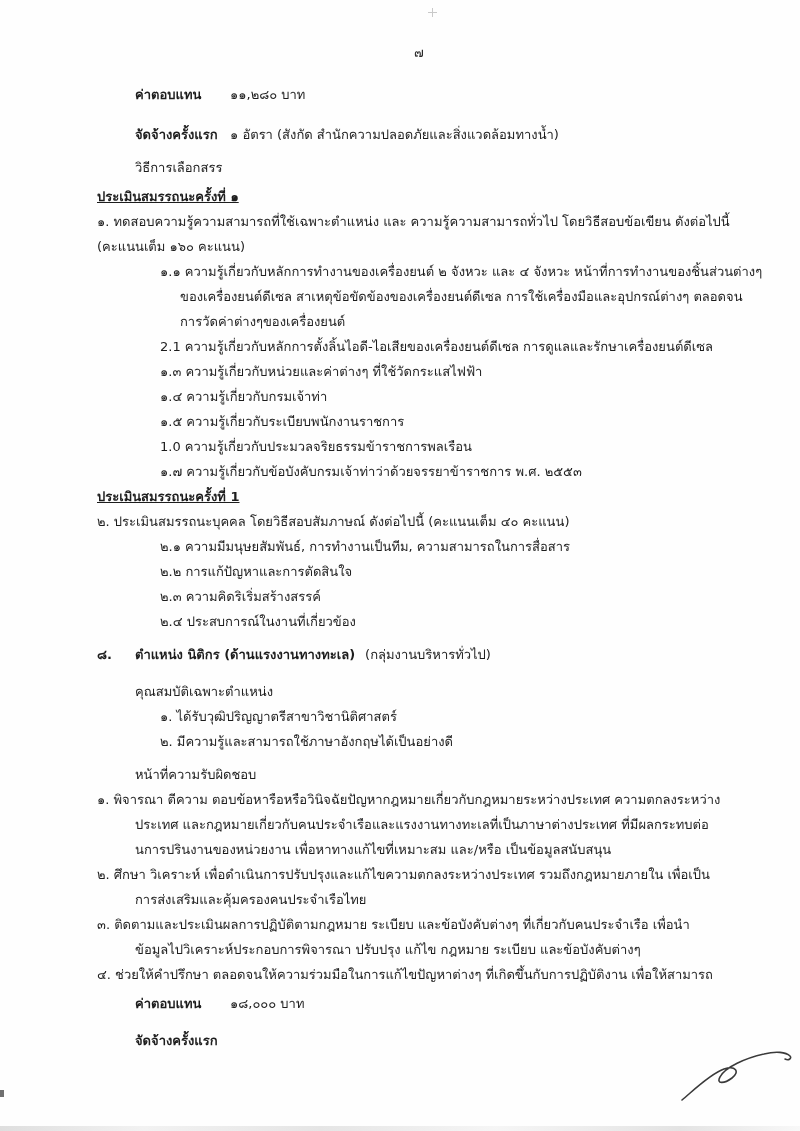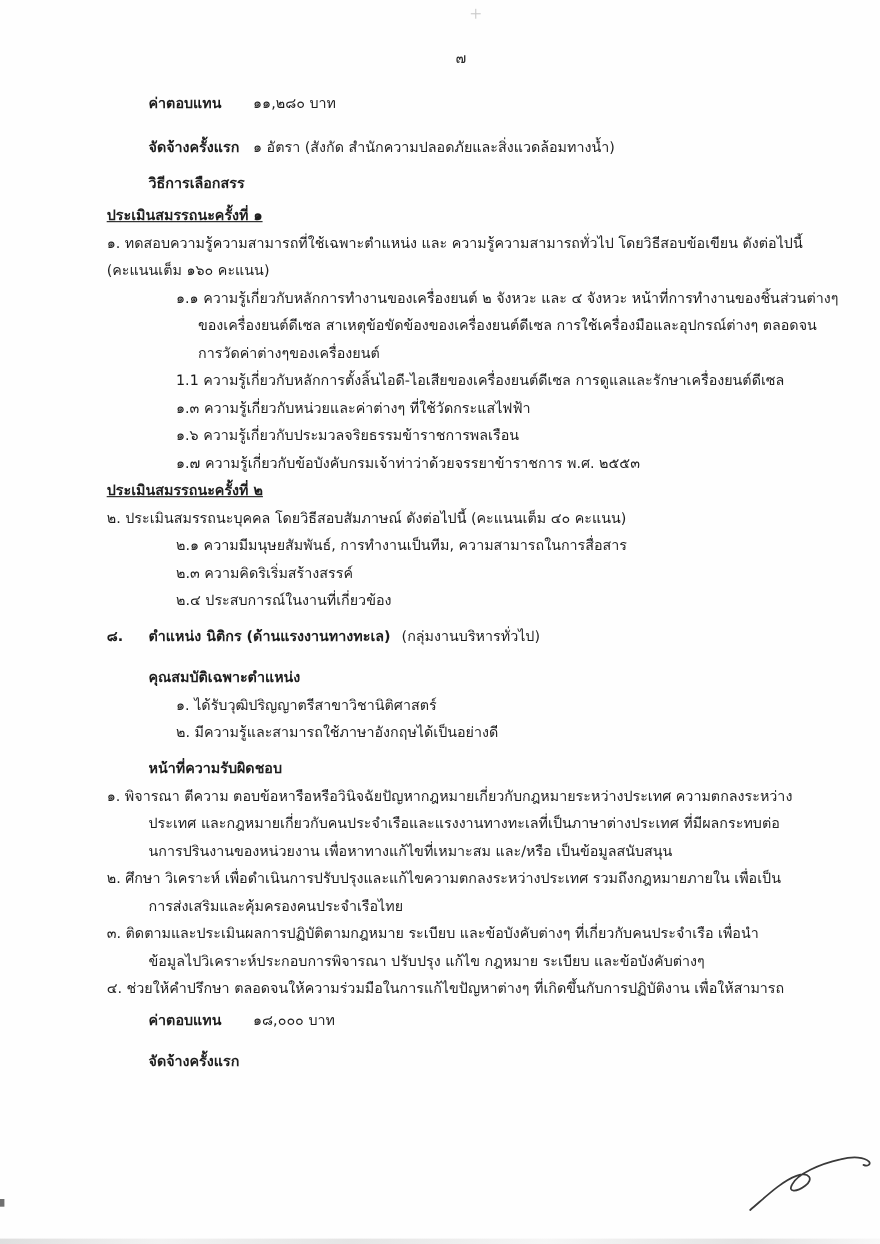--- a/index.html
+++ b/index.html
@@ -16,21 +16,21 @@
     font-size:13px; color:#2a2a2a;
   }
   .content {
     position:absolute; top:82px; left:97px; right:30px;
   }
   .line { font-size:13px; line-height:25px; white-space:nowrap; }
   .ind0 { margin-left:0; }
   .ind1 { margin-left:38px; }
   .ind2 { margin-left:63px; }
   .ind3 { margin-left:83px; }
-  .b { font-weight:bold; }
+  .b { font-weight:normal; }
   .u { text-decoration:underline;font-weight:bold; }
   .row { display:flex; }
   .row .lab { font-weight:bold; min-width:95px; flex-shrink:0; }
   .mt-sm { margin-top:4px; }
   .mt-md { margin-top:8px; }
   .mt-lg { margin-top:12px; }
   .mt-xl { margin-top:15px; }
   .sec8-title { display:flex; }
   .sec8-title .num { width:38px; flex-shrink:0; font-weight:bold; }
   .sec8-title .ttl { font-weight:bold; margin-right:10px; }
@@ -78,30 +78,33 @@
     <div class="line ind1 b mt-md">วิธีการเลือกสรร</div>
 
     <div class="line ind0 mt-sm"><span class="u">ประเมินสมรรถนะครั้งที่ ๑</span></div>
 
     <div class="line ind0">๑. ทดสอบความรู้ความสามารถที่ใช้เฉพาะตำแหน่ง และ ความรู้ความสามารถทั่วไป โดยวิธีสอบข้อเขียน ดังต่อไปนี้</div>
     <div class="line ind0">(คะแนนเต็ม ๑๖๐ คะแนน)</div>
 
     <div class="line ind2">๑.๑ ความรู้เกี่ยวกับหลักการทำงานของเครื่องยนต์ ๒ จังหวะ และ ๔ จังหวะ หน้าที่การทำงานของชิ้นส่วนต่างๆ</div>
     <div class="line ind3">ของเครื่องยนต์ดีเซล สาเหตุข้อขัดข้องของเครื่องยนต์ดีเซล การใช้เครื่องมือและอุปกรณ์ต่างๆ ตลอดจน</div>
     <div class="line ind3">การวัดค่าต่างๆของเครื่องยนต์</div>
-    <div class="line ind2">1.1 ความรู้เกี่ยวกับหลักการตั้งลิ้นไอดี-ไอเสียของเครื่องยนต์ดีเซล การดูแลและรักษาเครื่องยนต์ดีเซล</div>
+    <div class="line ind2">2.1 ความรู้เกี่ยวกับหลักการตั้งลิ้นไอดี-ไอเสียของเครื่องยนต์ดีเซล การดูแลและรักษาเครื่องยนต์ดีเซล</div>
     <div class="line ind2">๑.๓ ความรู้เกี่ยวกับหน่วยและค่าต่างๆ ที่ใช้วัดกระแสไฟฟ้า</div>
-    <div class="line ind2">๑.๖ ความรู้เกี่ยวกับประมวลจริยธรรมข้าราชการพลเรือน</div>
+    <div class="line ind2">๑.๔ ความรู้เกี่ยวกับกรมเจ้าท่า</div>
+    <div class="line ind2">๑.๕ ความรู้เกี่ยวกับระเบียบพนักงานราชการ</div>
+    <div class="line ind2">1.0 ความรู้เกี่ยวกับประมวลจริยธรรมข้าราชการพลเรือน</div>
     <div class="line ind2">๑.๗ ความรู้เกี่ยวกับข้อบังคับกรมเจ้าท่าว่าด้วยจรรยาข้าราชการ พ.ศ. ๒๕๕๓</div>
 
-    <div class="line ind0"><span class="u">ประเมินสมรรถนะครั้งที่ ๒</span></div>
+    <div class="line ind0"><span class="u">ประเมินสมรรถนะครั้งที่ 1</span></div>
 
     <div class="line ind0">๒. ประเมินสมรรถนะบุคคล โดยวิธีสอบสัมภาษณ์ ดังต่อไปนี้ (คะแนนเต็ม ๔๐ คะแนน)</div>
 
     <div class="line ind2">๒.๑ ความมีมนุษยสัมพันธ์, การทำงานเป็นทีม, ความสามารถในการสื่อสาร</div>
+    <div class="line ind2">๒.๒ การแก้ปัญหาและการตัดสินใจ</div>
     <div class="line ind2">๒.๓ ความคิดริเริ่มสร้างสรรค์</div>
     <div class="line ind2">๒.๔ ประสบการณ์ในงานที่เกี่ยวข้อง</div>
 
     <div class="sec8-title mt-md">
       <span class="num line">๘.</span>
       <span class="ttl line">ตำแหน่ง  นิติกร (ด้านแรงงานทางทะเล)</span>
       <span class="line">(กลุ่มงานบริหารทั่วไป)</span>
     </div>
 
     <div class="line ind1 b mt-lg">คุณสมบัติเฉพาะตำแหน่ง</div>

